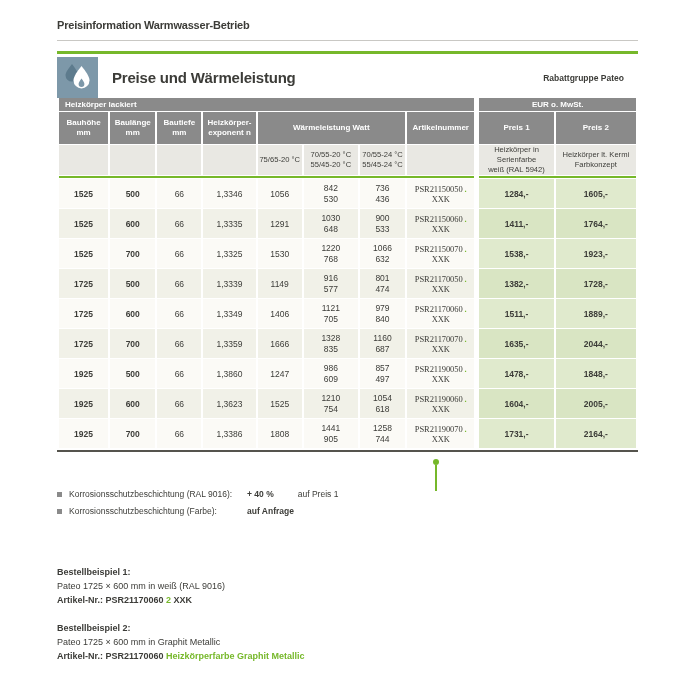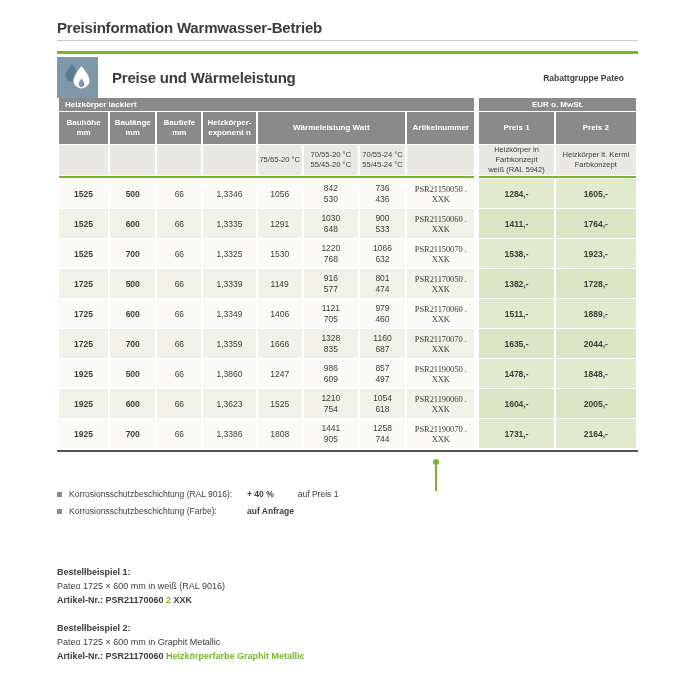--- a/index.html
+++ b/index.html
@@ -11,21 +11,21 @@
     --price1:#e0eacd;
     --price2:#d9e5c3;
     --icon-blue:#7d98a9;
     --ink:#3c3c38;
   }
   *{margin:0;padding:0;box-sizing:border-box;}
   html,body{width:700px;height:700px;background:#fff;overflow:hidden;
     font-family:"Liberation Sans","DejaVu Sans",sans-serif;color:var(--ink);}
   .page{position:relative;width:700px;height:700px;background:#fff;}
 
-  .page-title{position:absolute;left:57px;top:19px;font-size:15px;font-weight:bold;letter-spacing:-0.2px;text-align:center;}
+  .page-title{position:absolute;left:57px;top:19px;font-size:11px;font-weight:bold;letter-spacing:-0.2px;text-align:center;}
   .title-underline{position:absolute;left:57px;top:40px;width:581px;height:1px;background:#c9c8c4;}
   .green-rule{position:absolute;left:57px;top:51px;width:581px;height:2.5px;background:var(--accent);}
 
   .section-head{position:absolute;left:57px;top:57px;width:581px;height:41px;display:flex;align-items:center;}
   .icon-box{width:41px;height:41px;flex:0 0 41px;}
   .section-title{margin-left:14px;font-size:15px;font-weight:bold;letter-spacing:-0.2px;}
   .discount{margin-left:auto;font-size:8.5px;font-weight:bold;padding-right:14px;}
 
   .table-wrap{position:absolute;left:57px;top:97px;width:581px;}
   table.price-table{border-collapse:separate;border-spacing:2px 1px;table-layout:fixed;width:581px;}
@@ -150,21 +150,21 @@
               <span>70/55-20 °C</span>
               <span>55/45-20 °C</span>
             </td>
           <td class="sub">
               <span>70/55-24 °C</span>
               <span>55/45-24 °C</span>
             </td>
           <td class="sub"></td>
           <td class="spacer"></td>
           <td class="sub">
-              <span>Heizkörper in Farbkonzept</span>
+              <span>Heizkörper in Serienfarbe</span>
               <span>weiß (RAL 5942)</span>
             </td>
           <td class="sub">
               <span>Heizkörper lt. Kermi</span>
               <span>Farbkonzept</span>
             </td>
         </tr>
         <tr class="green-row">
           <td class="green" colspan="8"></td>
           <td class="spacer"></td>
@@ -251,21 +251,21 @@
       <td class="main b">600</td>
       <td class="main">66</td>
       <td class="main">1,3349</td>
       <td class="main">1406</td>
       <td class="main two-line">
               <span>1121</span>
               <span>705</span>
             </td>
       <td class="main two-line">
               <span>979</span>
-              <span>460</span>
+              <span>840</span>
             </td>
       <td class="main artnr"><span>PSR21170060</span> <span class="green-dot">.</span> <span>XXK</span></td>
       <td class="spacer"></td>
       <td class="price b">1511,-</td>
       <td class="price b">1889,-</td>
     </tr>
           <tr class="data-row even">
       <td class="main b">1725</td>
       <td class="main b">700</td>
       <td class="main">66</td>

